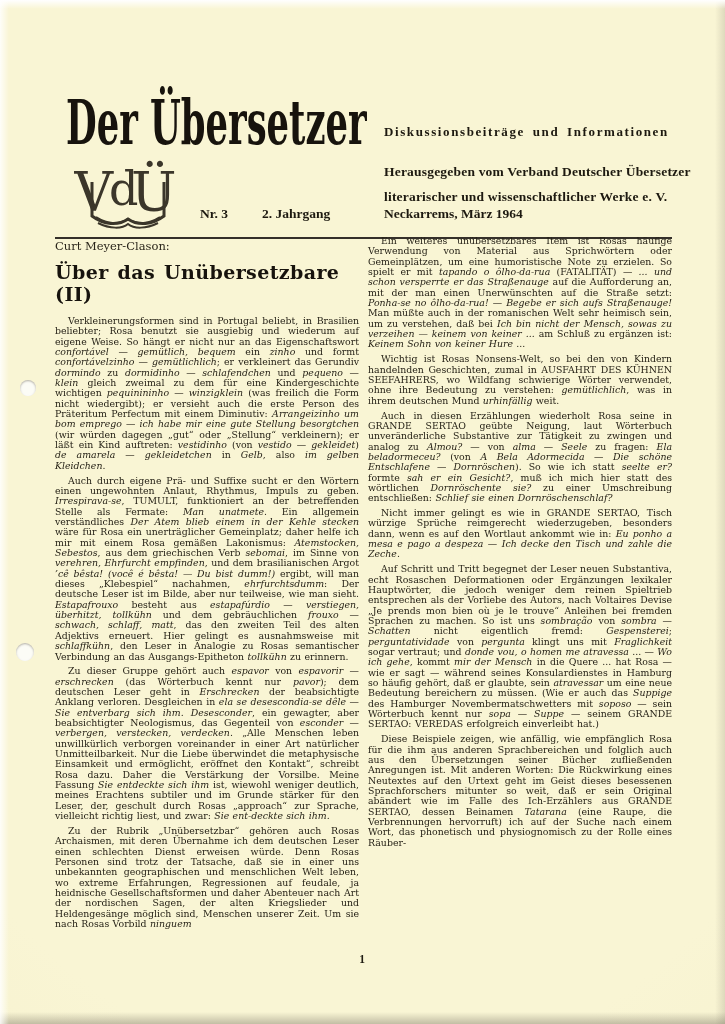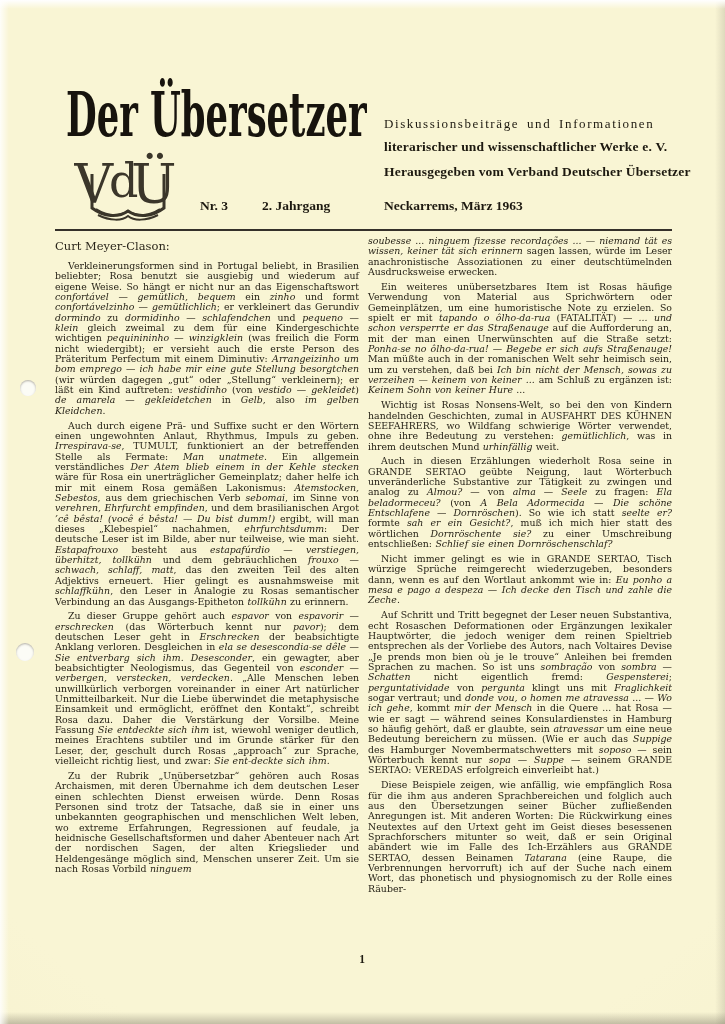--- a/index.html
+++ b/index.html
@@ -15,27 +15,27 @@
     background-color:#f8f4d1;
     font-family:"DejaVu Serif",serif;
   }
   .hole{position:absolute;width:16px;height:16px;border-radius:50%;
     background:#fcfcf6;
     box-shadow:inset 0 1px 2px rgba(90,85,70,.45), inset 0 -1px 1px rgba(255,255,255,.9);}
   .hole-1{left:20px;top:380px;}
   .hole-2{left:16px;top:643px;width:18px;height:18px;}
 
   
-  .masthead{position:absolute;left:0;top:8px;width:630px;height:236px;}
+  .masthead{position:absolute;left:0;top:16px;width:630px;height:236px;}
   .mast-title{position:absolute;left:66px;top:76px;line-height:1;
     font-family:"DejaVu Serif",serif;font-weight:bold;font-size:62px;color:#17130d;
     transform:scaleX(.57);transform-origin:left top;white-space:nowrap;letter-spacing:0px;}
   .mast-right{position:absolute;left:384px;top:108px;width:300px;color:#1d1910;}
-  .tagline{font-family:"Liberation Serif",serif;font-weight:normal;font-size:13px;
-    letter-spacing:1.6px;word-spacing:3px;white-space:nowrap;margin-bottom:2px;}
+  .tagline{font-family:"Liberation Serif",serif;font-weight:bold;font-size:13px;
+    letter-spacing:1.6px;word-spacing:3px;white-space:nowrap;margin-bottom:19px;}
   .publisher{font-family:"Liberation Serif",serif;font-weight:bold;font-size:13.5px;
     line-height:25px;letter-spacing:.2px;white-space:nowrap;}
   .logo{position:absolute;left:74px;top:138px;width:112px;height:80px;opacity:.92;}
   .issue-row{position:absolute;left:0;top:190px;width:725px;height:20px;
     font-family:"Liberation Serif",serif;font-weight:bold;font-size:13.5px;color:#1d1910;}
   .issue-no{position:absolute;left:200px;}
   .volume{position:absolute;left:262px;}
   .place-date{position:absolute;left:384px;}
   .rule{position:absolute;left:55px;top:221px;width:617px;height:2px;background:#35302a;}
 
@@ -68,46 +68,46 @@
       <path d="M22 63 C33 70 45 71 54 65" fill="none" stroke="#2b261c" stroke-width="2"></path>
       <path d="M86 63 C75 70 63 71 54 65" fill="none" stroke="#2b261c" stroke-width="2"></path>
       <path d="M24 69 C36 75 48 75 54 70 C60 75 72 75 84 69" fill="none" stroke="#2b261c" stroke-width="2"></path>
       <text x="0" y="57" font-size="54" fill="#2b261c" font-family="DejaVu Serif, serif">V</text>
       <text x="35" y="51" font-size="46" fill="#2b261c" font-family="DejaVu Serif, serif">d</text>
       <text x="57" y="57" font-size="54" fill="#2b261c" font-family="DejaVu Serif, serif">Ü</text>
     </svg>
 
     <div class="mast-right">
       <div class="tagline">Diskussionsbeiträge und Informationen</div>
+      <div class="publisher">Herausgegeben vom Verband Deutscher Übersetzer</div>
       <div class="publisher">literarischer und wissenschaftlicher Werke e. V.</div>
-      <div class="publisher">Herausgegeben vom Verband Deutscher Übersetzer</div>
     </div>
 
     <div class="issue-row">
       <span class="issue-no">Nr. 3</span>
       <span class="volume">2. Jahrgang</span>
-      <span class="place-date">Neckarrems, März 1963</span>
+      <span class="place-date">Neckarrems, März 1964</span>
     </div>
 
     <div class="rule"></div>
   </header>
 
   <main class="body-columns">
     <section class="col">
       <div class="byline">Curt Meyer-Clason:</div>
+      <h2 class="headline">Über das Unübersetzbare (II)</h2>
       <div class="paras">
           <p class="indent"><span>Verkleinerungsformen sind in Portugal beliebt, in Brasilien beliebter; Rosa benutzt sie ausgiebig und wiederum auf eigene Weise. So hängt er nicht nur an das Eigenschaftswort </span><span class="it">confortável</span><span> — </span><span class="it">gemütlich, bequem</span><span> ein </span><span class="it">zinho</span><span> und formt </span><span class="it">confortávelzinho</span><span> — </span><span class="it">gemütlichlich</span><span>; er verkleinert das Gerundiv </span><span class="it">dormindo</span><span> zu </span><span class="it">dormidinho</span><span> — </span><span class="it">schlafendchen</span><span> und </span><span class="it">pequeno</span><span> — </span><span class="it">klein</span><span> gleich zweimal zu dem für eine Kindergeschichte wichtigen </span><span class="it">pequinininho</span><span> — </span><span class="it">winzigklein</span><span> (was freilich die Form nicht wiedergibt); er versieht auch die erste Person des Präteritum Perfectum mit einem Diminutiv: </span><span class="it">Arrangeizinho um bom emprego</span><span> — </span><span class="it">ich habe mir eine gute Stellung besorgtchen</span><span> (wir würden dagegen „gut“ oder „Stellung“ verkleinern); er läßt ein Kind auftreten: </span><span class="it">vestidinho</span><span> (von </span><span class="it">vestido</span><span> — </span><span class="it">gekleidet</span><span>) </span><span class="it">de amarela</span><span> — </span><span class="it">gekleidetchen</span><span> in </span><span class="it">Gelb</span><span>, also </span><span class="it">im gelben Kleidchen</span><span>.</span></p>
           <p class="indent"><span>Auch durch eigene Prä- und Suffixe sucht er den Wörtern einen ungewohnten Anlaut, Rhythmus, Impuls zu geben. </span><span class="it">Irrespirava-se</span><span>, TUMULT, funktioniert an der betreffenden Stelle als Fermate: </span><span class="it">Man unatmete</span><span>. Ein allgemein verständliches </span><span class="it">Der Atem blieb einem in der Kehle stecken</span><span> wäre für Rosa ein unerträglicher Gemeinplatz; daher helfe ich mir mit einem Rosa gemäßen Lakonismus: </span><span class="it">Atemstocken, Sebestos</span><span>, aus dem griechischen Verb </span><span class="it">sebomai</span><span>, im Sinne von </span><span class="it">verehren, Ehrfurcht empfinden</span><span>, und dem brasilianischen Argot </span><span class="it">’cê bêsta! (você é bêsta! — Du bist dumm!)</span><span> ergibt, will man dieses „Klebespiel“ nachahmen, </span><span class="it">ehrfurchtsdumm</span><span>: Der deutsche Leser ist im Bilde, aber nur teilweise, wie man sieht. </span><span class="it">Estapafrouxo</span><span> besteht aus </span><span class="it">estapafúrdio</span><span> — </span><span class="it">verstiegen, überhitzt, tollkühn</span><span> und dem gebräuchlichen </span><span class="it">frouxo</span><span> — </span><span class="it">schwach, schlaff, matt</span><span>, das den zweiten Teil des alten Adjektivs erneuert. Hier gelingt es ausnahmsweise mit </span><span class="it">schlaffkühn</span><span>, den Leser in Analogie zu Rosas semantischer Verbindung an das Ausgangs-Epitheton </span><span class="it">tollkühn</span><span> zu erinnern.</span></p>
           <p class="indent"><span>Zu dieser Gruppe gehört auch </span><span class="it">espavor</span><span> von </span><span class="it">espavorir</span><span> — </span><span class="it">erschrecken</span><span> (das Wörterbuch kennt nur </span><span class="it">pavor</span><span>); dem deutschen Leser geht in </span><span class="it">Erschrecken</span><span> der beabsichtigte Anklang verloren. Desgleichen in </span><span class="it">ela se desescondia-se dêle</span><span> — </span><span class="it">Sie entverbarg sich ihm</span><span>. </span><span class="it">Desesconder</span><span>, ein gewagter, aber beabsichtigter Neologismus, das Gegenteil von </span><span class="it">esconder</span><span> — </span><span class="it">verbergen, verstecken, verdecken</span><span>. „Alle Menschen leben unwillkürlich verborgen voreinander in einer Art natürlicher Unmitteilbarkeit. Nur die Liebe überwindet die metaphysische Einsamkeit und ermöglicht, eröffnet den Kontakt“, schreibt Rosa dazu. Daher die Verstärkung der Vorsilbe. Meine Fassung </span><span class="it">Sie entdeckte sich ihm</span><span> ist, wiewohl weniger deutlich, meines Erachtens subtiler und im Grunde stärker für den Leser, der, geschult durch Rosas „approach“ zur Sprache, vielleicht richtig liest, und zwar: </span><span class="it">Sie ent-deckte sich ihm</span><span>.</span></p>
           <p class="indent"><span>Zu der Rubrik „Unübersetzbar“ gehören auch Rosas Archaismen, mit deren Übernahme ich dem deutschen Leser einen schlechten Dienst erweisen würde. Denn Rosas Personen sind trotz der Tatsache, daß sie in einer uns unbekannten geographischen und menschlichen Welt leben, wo extreme Erfahrungen, Regressionen auf feudale, ja heidnische Gesellschaftsformen und daher Abenteuer nach Art der nordischen Sagen, der alten Kriegslieder und Heldengesänge möglich sind, Menschen unserer Zeit. Um sie nach Rosas Vorbild </span><span class="it">ninguem</span></p>
         </div>
     </section>
     <section class="col">
       <div class="paras">
-          <p><span class="it">soubesse ... ninguem fizesse recordações ... — niemand tät es wissen, keiner tät sich erinnern</span><span> sagen lassen, würde im Leser anachronistische Assoziationen zu einer deutschtümelnden Ausdrucksweise erwecken.</span></p>
           <p class="indent"><span>Ein weiteres unübersetzbares Item ist Rosas häufige Verwendung von Material aus Sprichwörtern oder Gemeinplätzen, um eine humoristische Note zu erzielen. So spielt er mit </span><span class="it">tapando o ôlho-da-rua</span><span> (FATALITÄT) — </span><span class="it">... und schon versperrte er das Straßenauge</span><span> auf die Aufforderung an, mit der man einen Unerwünschten auf die Straße setzt: </span><span class="it">Ponha-se no ôlho-da-rua!</span><span> — </span><span class="it">Begebe er sich aufs Straßenauge!</span><span> Man müßte auch in der romanischen Welt sehr heimisch sein, um zu verstehen, daß bei </span><span class="it">Ich bin nicht der Mensch, sowas zu verzeihen — keinem von keiner ...</span><span> am Schluß zu ergänzen ist: </span><span class="it">Keinem Sohn von keiner Hure ...</span></p>
           <p class="indent"><span>Wichtig ist Rosas Nonsens-Welt, so bei den von Kindern handelnden Geschichten, zumal in AUSFAHRT DES KÜHNEN SEEFAHRERS, wo Wildfang schwierige Wörter verwendet, ohne ihre Bedeutung zu verstehen: </span><span class="it">gemütlichlich</span><span>, was in ihrem deutschen Mund </span><span class="it">urhinfällig</span><span> weit.</span></p>
           <p class="indent"><span>Auch in diesen Erzählungen wiederholt Rosa seine in GRANDE SERTAO geübte Neigung, laut Wörterbuch unveränderliche Substantive zur Tätigkeit zu zwingen und analog zu </span><span class="it">Almou?</span><span> — von </span><span class="it">alma</span><span> — </span><span class="it">Seele</span><span> zu fragen: </span><span class="it">Ela beladormeceu?</span><span> (von </span><span class="it">A Bela Adormecida</span><span> — </span><span class="it">Die schöne Entschlafene</span><span> — </span><span class="it">Dornröschen</span><span>). So wie ich statt </span><span class="it">seelte er?</span><span> formte </span><span class="it">sah er ein Gesicht?</span><span>, muß ich mich hier statt des wörtlichen </span><span class="it">Dornröschente sie?</span><span> zu einer Umschreibung entschließen: </span><span class="it">Schlief sie einen Dornröschenschlaf?</span></p>
           <p class="indent"><span>Nicht immer gelingt es wie in GRANDE SERTAO, Tisch würzige Sprüche reimgerecht wiederzugeben, besonders dann, wenn es auf den Wortlaut ankommt wie in: </span><span class="it">Eu ponho a mesa e pago a despeza</span><span> — </span><span class="it">Ich decke den Tisch und zahle die Zeche</span><span>.</span></p>
           <p class="indent"><span>Auf Schritt und Tritt begegnet der Leser neuen Substantiva, echt Rosaschen Deformationen oder Ergänzungen lexikaler Hauptwörter, die jedoch weniger dem reinen Spieltrieb entsprechen als der Vorliebe des Autors, nach Voltaires Devise „Je prends mon bien où je le trouve“ Anleihen bei fremden Sprachen zu machen. So ist uns </span><span class="it">sombração</span><span> von </span><span class="it">sombra</span><span> — </span><span class="it">Schatten</span><span> nicht eigentlich fremd: </span><span class="it">Gespensterei</span><span>; </span><span class="it">perguntatividade</span><span> von </span><span class="it">pergunta</span><span> klingt uns mit </span><span class="it">Fraglichkeit</span><span> sogar vertraut; und </span><span class="it">donde vou, o homen me atravessa ...</span><span> — </span><span class="it">Wo ich gehe</span><span>, kommt </span><span class="it">mir der Mensch</span><span> in die Quere ... hat Rosa — wie er sagt — während seines Konsulardienstes in Hamburg so häufig gehört, daß er glaubte, sein </span><span class="it">atravessar</span><span> um eine neue Bedeutung bereichern zu müssen. (Wie er auch das </span><span class="it">Suppige</span><span> des Hamburger Novembermatschwetters mit </span><span class="it">soposo</span><span> — sein Wörterbuch kennt nur </span><span class="it">sopa</span><span> — </span><span class="it">Suppe</span><span> — seinem GRANDE SERTAO: VEREDAS erfolgreich einverleibt hat.)</span></p>
           <p class="indent"><span>Diese Beispiele zeigen, wie anfällig, wie empfänglich Rosa für die ihm aus anderen Sprachbereichen und folglich auch aus den Übersetzungen seiner Bücher zufließenden Anregungen ist. Mit anderen Worten: Die Rückwirkung eines Neutextes auf den Urtext geht im Geist dieses besessenen Sprachforschers mitunter so weit, daß er sein Original abändert wie im Falle des Ich-Erzählers aus GRANDE SERTAO, dessen Beinamen </span><span class="it">Tatarana</span><span> (eine Raupe, die Verbrennungen hervorruft) ich auf der Suche nach einem Wort, das phonetisch und physiognomisch zu der Rolle eines Räuber-</span></p>
         </div>
     </section>
   </main>
 

